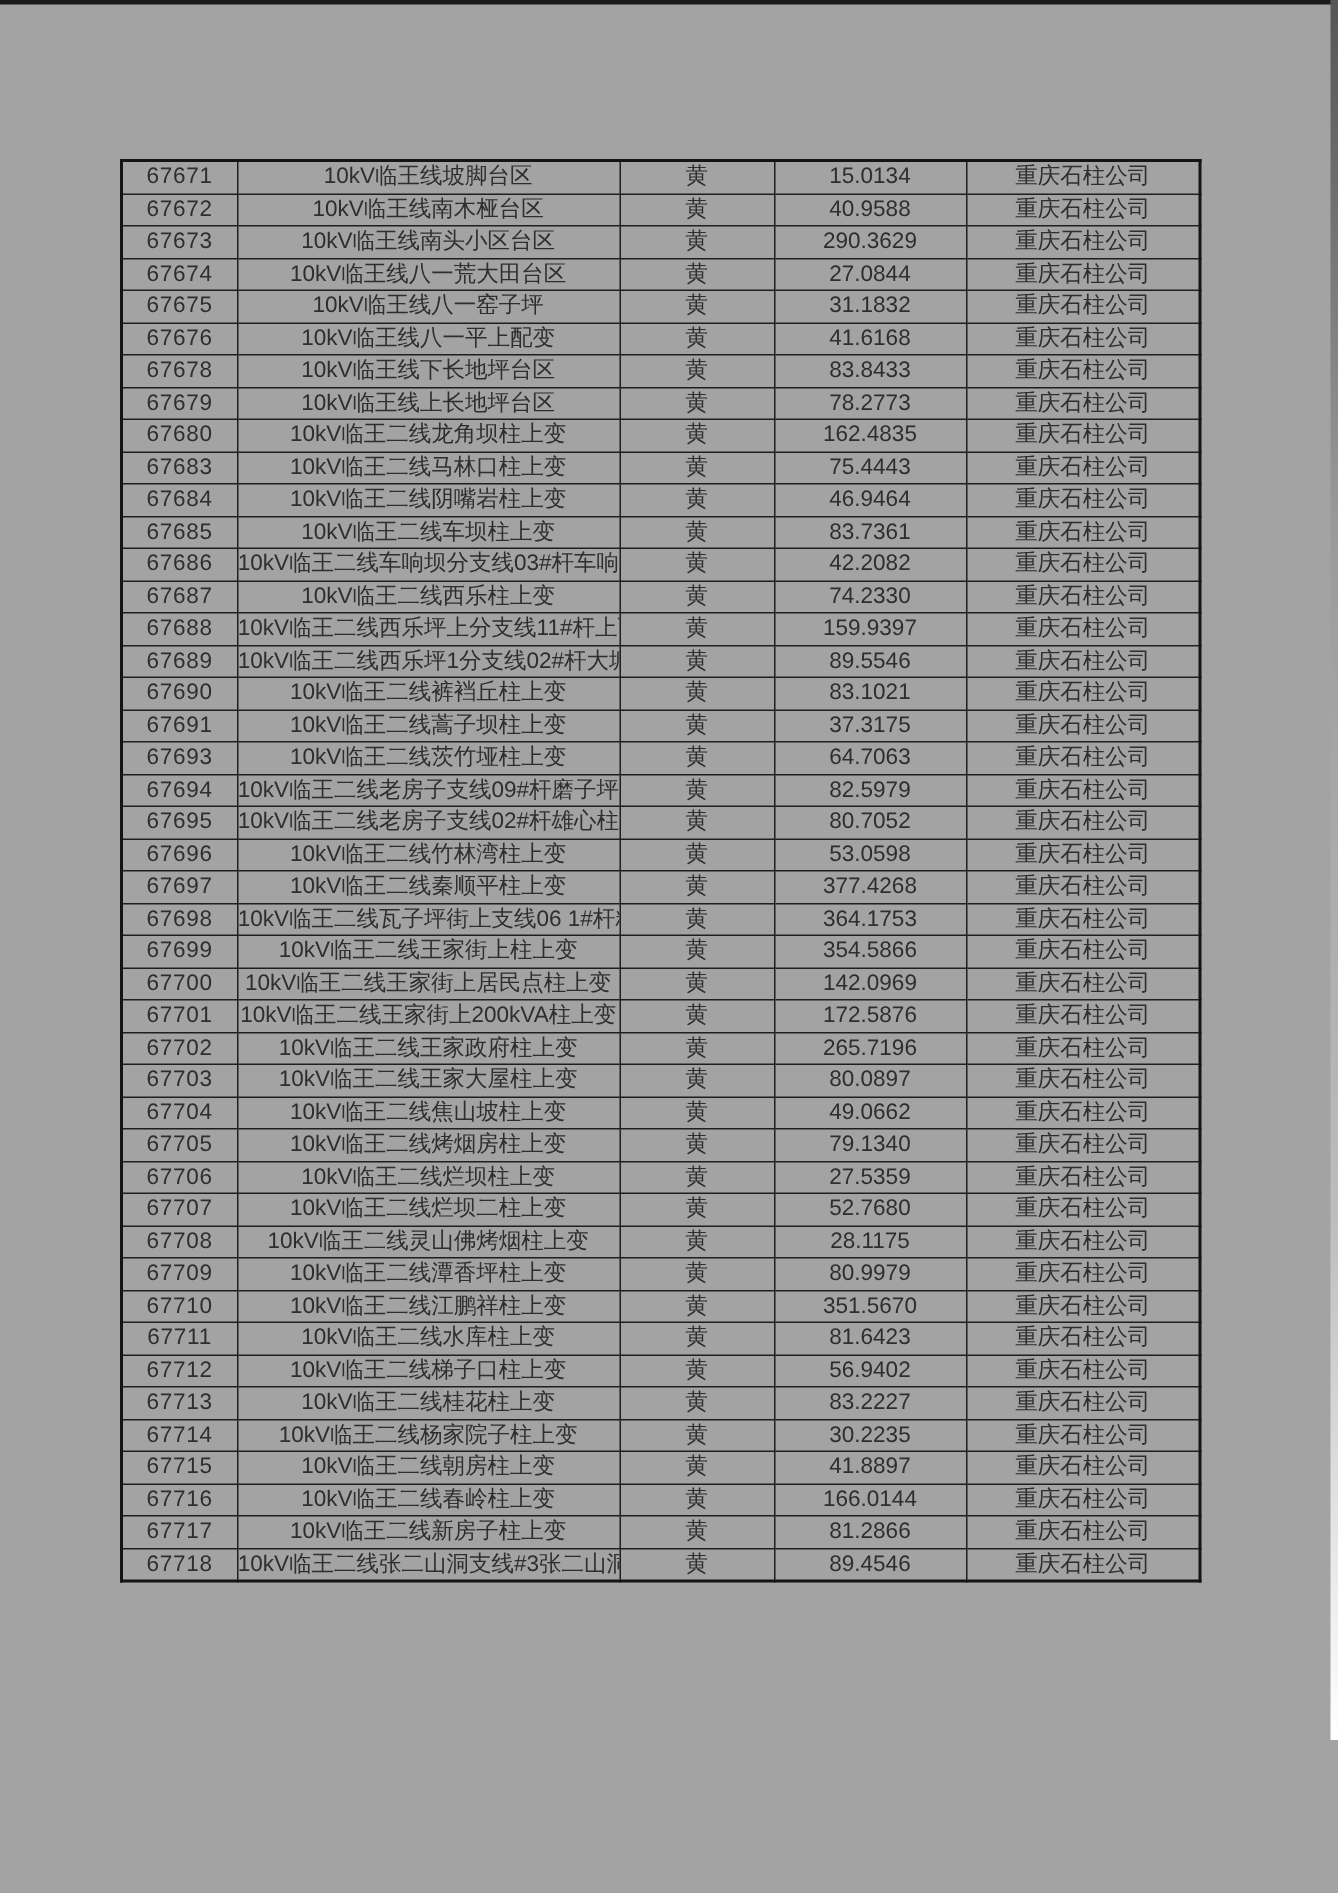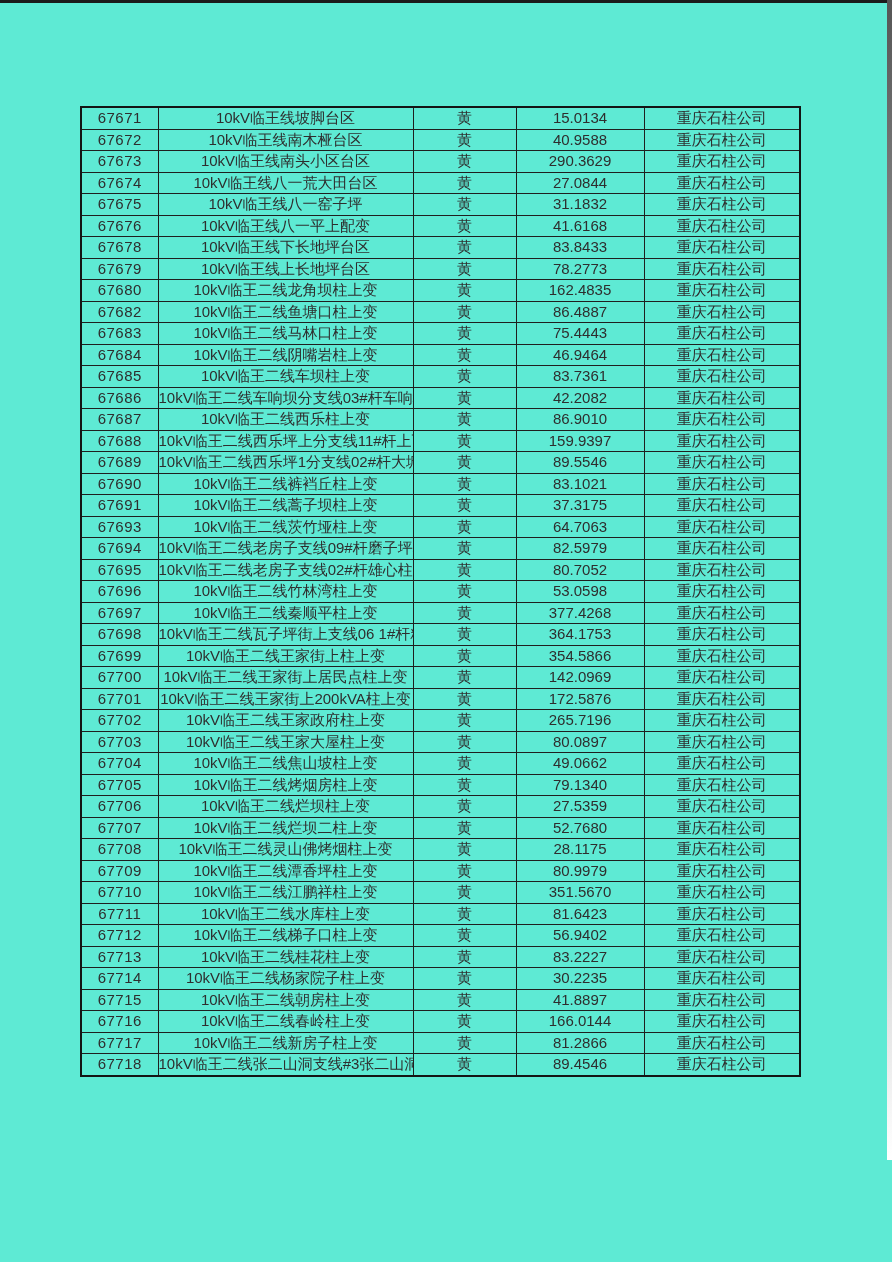--- a/index.html
+++ b/index.html
@@ -5,21 +5,21 @@
   html, body {
     margin: 0;
     padding: 0;
     background: #ffffff;
     font-family: "Liberation Sans", "DejaVu Sans", sans-serif;
   }
   .screen {
     position: relative;
     width: 892px;
     height: 1262px;
-    background: #5eead4;
+    background: #a3a3a3;
     overflow: hidden;
   }
   .page-top-edge {
     position: absolute;
     top: 0; left: 0;
     width: 892px; height: 3px;
     background: #1b1b1b;
   }
   .page-right-edge {
     position: absolute;
@@ -127,27 +127,20 @@
           <td class="col-company">重庆石柱公司</td>
         </tr>
         <tr>
           <td class="col-id">67680</td>
           <td class="col-name">10kV临王二线龙角坝柱上变</td>
           <td class="col-grade">黄</td>
           <td class="col-value">162.4835</td>
           <td class="col-company">重庆石柱公司</td>
         </tr>
         <tr>
-          <td class="col-id">67682</td>
-          <td class="col-name">10kV临王二线鱼塘口柱上变</td>
-          <td class="col-grade">黄</td>
-          <td class="col-value">86.4887</td>
-          <td class="col-company">重庆石柱公司</td>
-        </tr>
-        <tr>
           <td class="col-id">67683</td>
           <td class="col-name">10kV临王二线马林口柱上变</td>
           <td class="col-grade">黄</td>
           <td class="col-value">75.4443</td>
           <td class="col-company">重庆石柱公司</td>
         </tr>
         <tr>
           <td class="col-id">67684</td>
           <td class="col-name">10kV临王二线阴嘴岩柱上变</td>
           <td class="col-grade">黄</td>
@@ -165,21 +158,21 @@
           <td class="col-id">67686</td>
           <td class="col-name">10kV临王二线车响坝分支线03#杆车响坝柱上变</td>
           <td class="col-grade">黄</td>
           <td class="col-value">42.2082</td>
           <td class="col-company">重庆石柱公司</td>
         </tr>
         <tr>
           <td class="col-id">67687</td>
           <td class="col-name">10kV临王二线西乐柱上变</td>
           <td class="col-grade">黄</td>
-          <td class="col-value">86.9010</td>
+          <td class="col-value">74.2330</td>
           <td class="col-company">重庆石柱公司</td>
         </tr>
         <tr>
           <td class="col-id">67688</td>
           <td class="col-name">10kV临王二线西乐坪上分支线11#杆上西乐坪柱上变</td>
           <td class="col-grade">黄</td>
           <td class="col-value">159.9397</td>
           <td class="col-company">重庆石柱公司</td>
         </tr>
         <tr>

